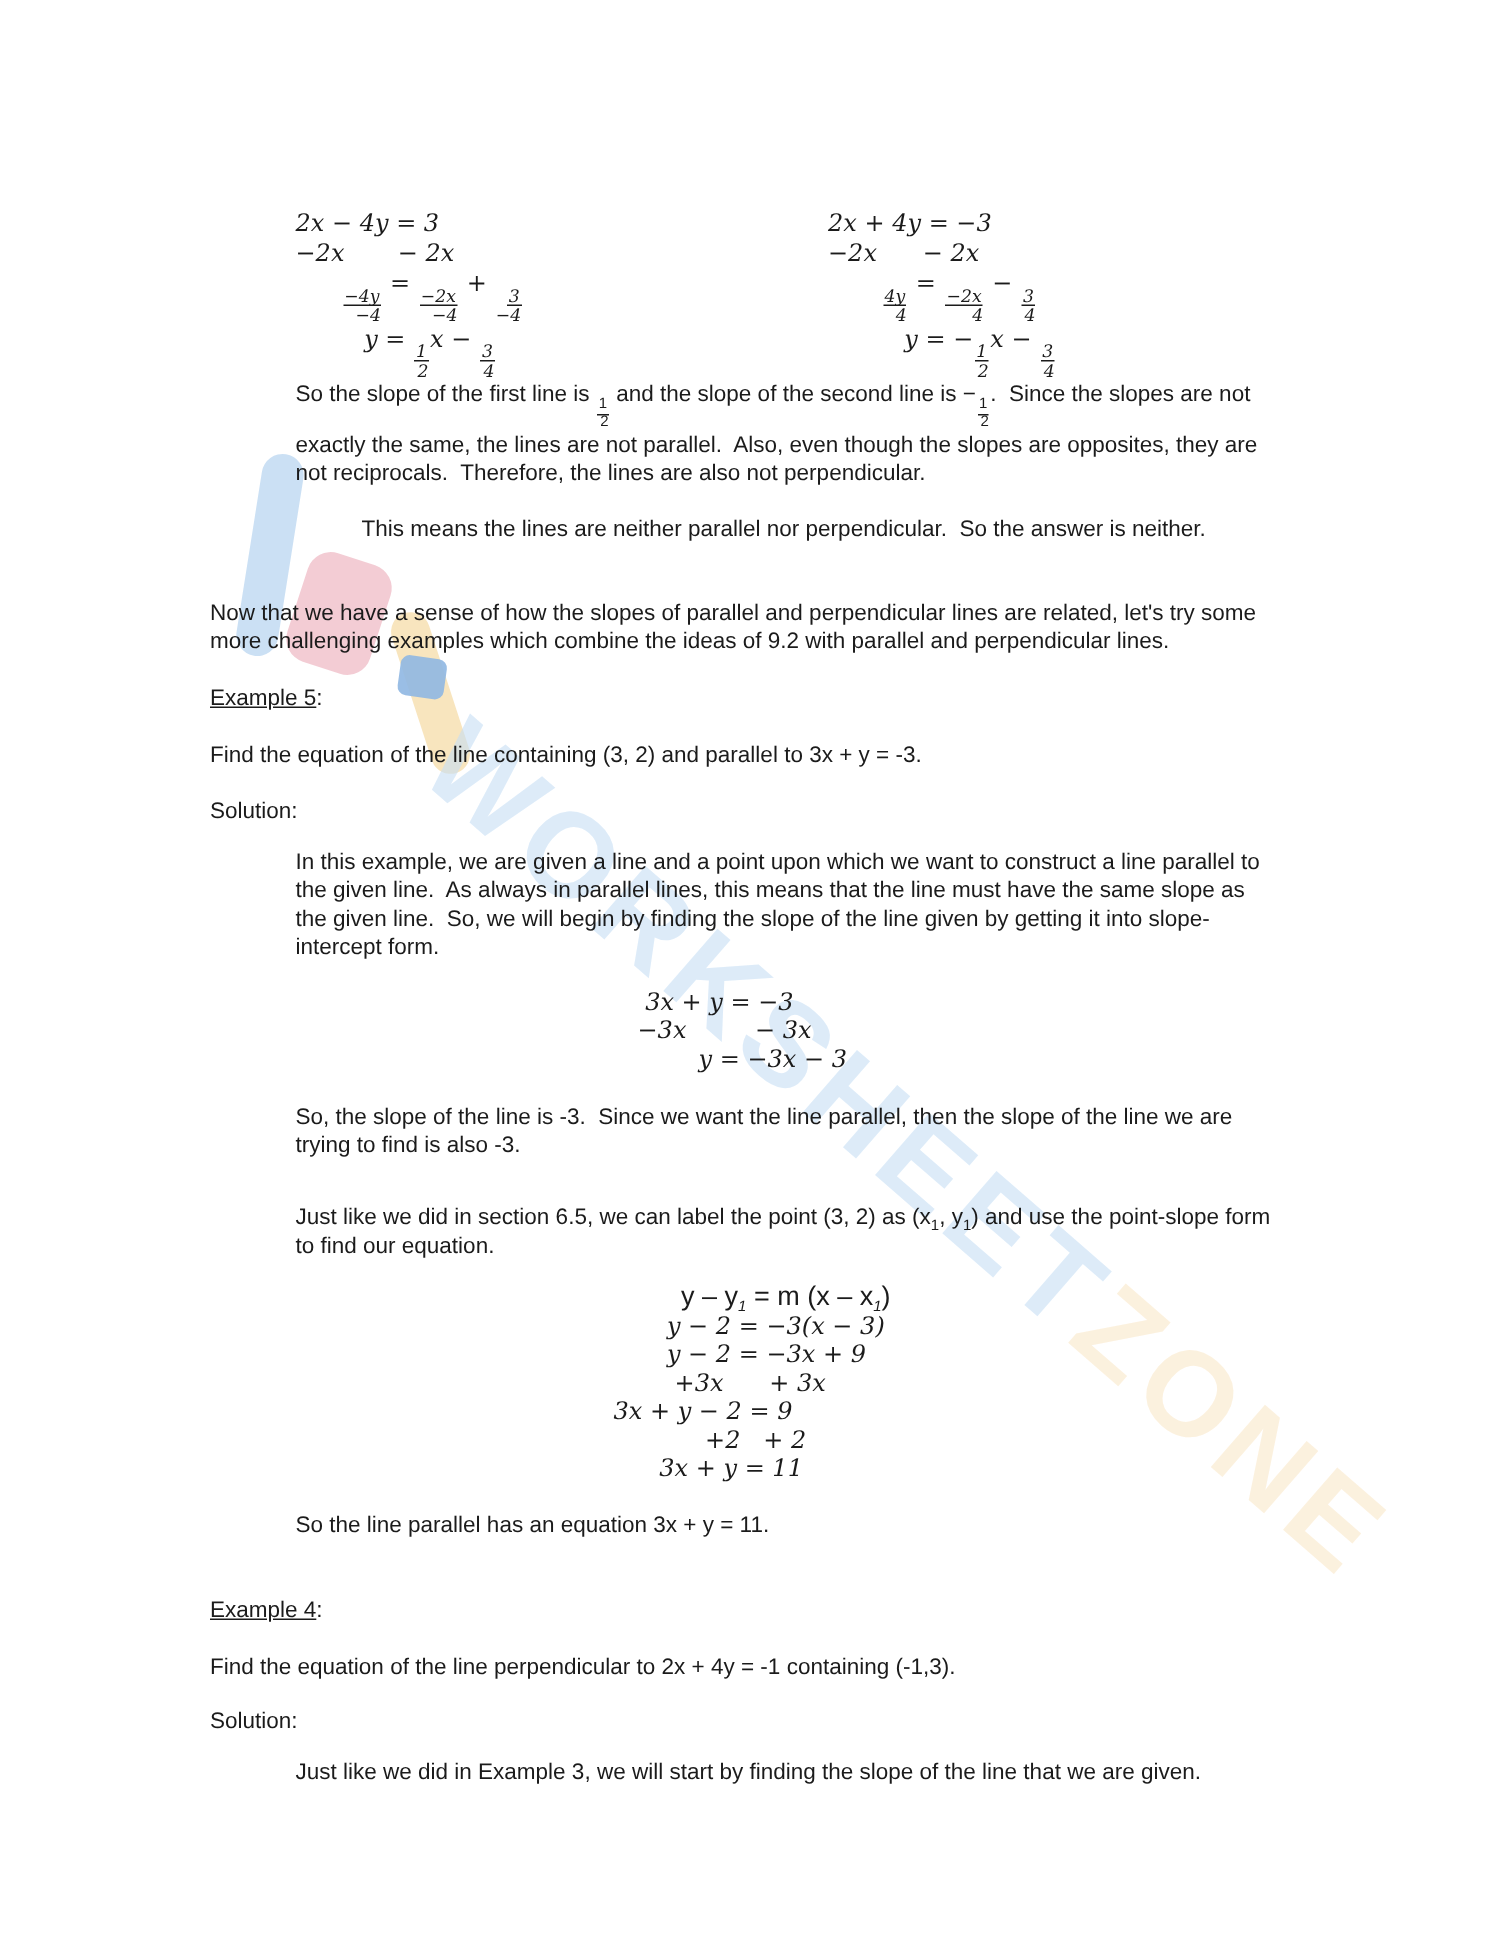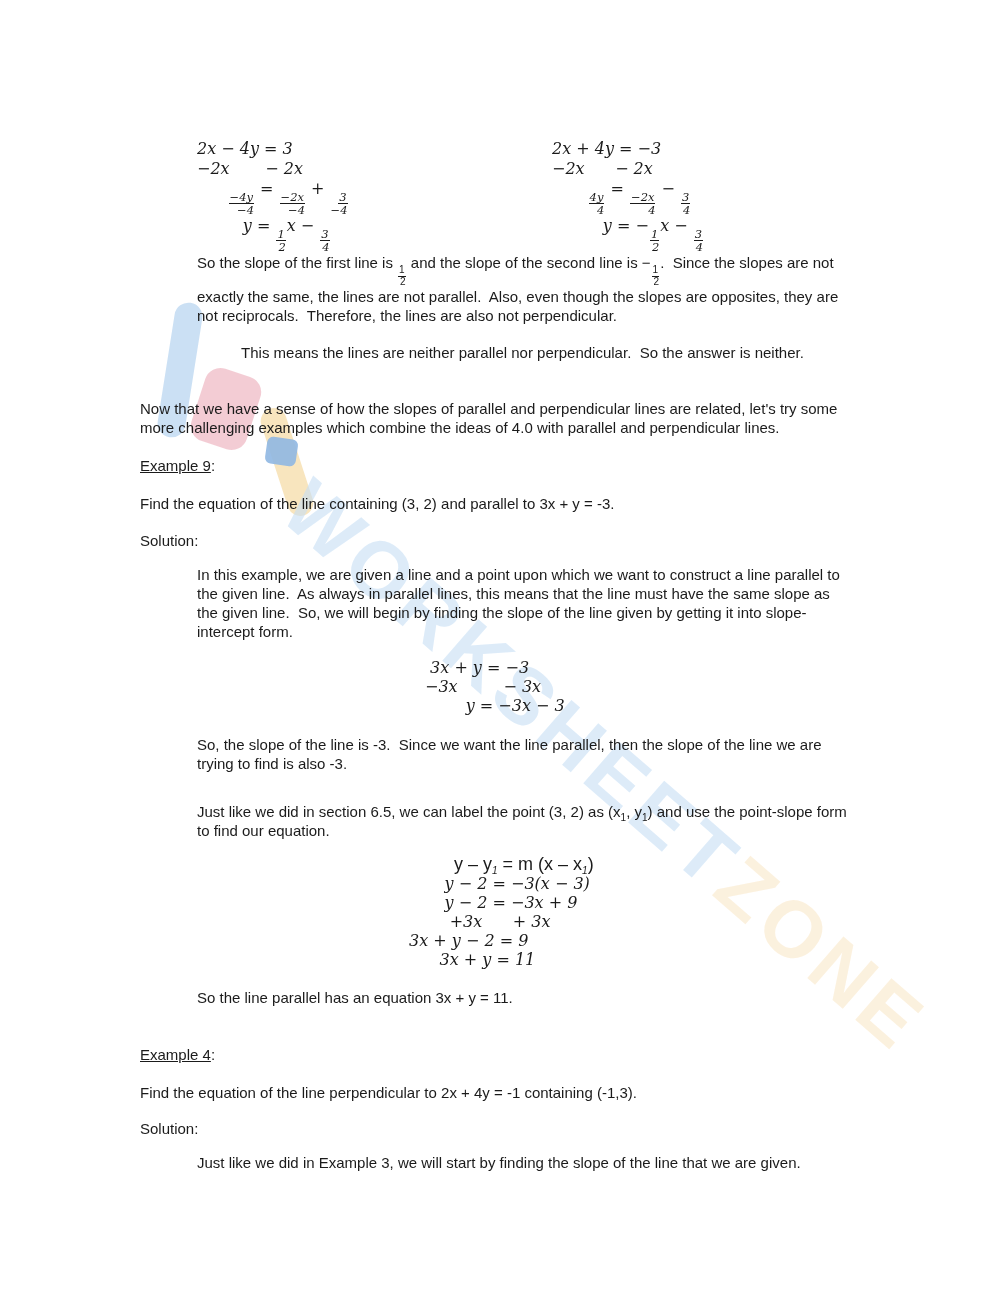--- a/index.html
+++ b/index.html
@@ -97,23 +97,23 @@
           <div class="eq-line"><span class="mtext">−2x      − 2x</span></div>
           <div class="eq-line"><span class="mtext">       </span><span class="frac"><span class="num">4y</span><span class="den">4</span></span><span class="mtext"> = </span><span class="frac"><span class="num">−2x</span><span class="den">4</span></span><span class="mtext"> − </span><span class="frac"><span class="num">3</span><span class="den">4</span></span></div>
           <div class="eq-line"><span class="mtext">          y = −</span><span class="frac"><span class="num">1</span><span class="den">2</span></span><span class="mtext">x − </span><span class="frac"><span class="num">3</span><span class="den">4</span></span></div>
         </div>
     </div>
 
     <p class="para indent" id="blk-p-slopes"><span class="stext">So the slope of the first line is </span><span class="frac sans-frac"><span class="num">1</span><span class="den">2</span></span><span class="stext"> and the slope of the second line is −</span><span class="frac sans-frac"><span class="num">1</span><span class="den">2</span></span><span class="stext">.  Since the slopes are not exactly the same, the lines are not parallel.  Also, even though the slopes are opposites, they are not reciprocals.  Therefore, the lines are also not perpendicular.</span></p>
 
     <p class="para indent" id="blk-p-neither"><span class="stext">This means the lines are neither parallel nor perpendicular.  So the answer is neither.</span></p>
 
-    <p class="para" id="blk-p-now"><span class="stext">Now that we have a sense of how the slopes of parallel and perpendicular lines are related, let's try some more challenging examples which combine the ideas of 4.0 with parallel and perpendicular lines.</span></p>
+    <p class="para" id="blk-p-now"><span class="stext">Now that we have a sense of how the slopes of parallel and perpendicular lines are related, let's try some more challenging examples which combine the ideas of 9.2 with parallel and perpendicular lines.</span></p>
 
-    <p class="para" id="blk-ex3"><span class="utext">Example 9</span><span class="stext">:</span></p>
+    <p class="para" id="blk-ex3"><span class="utext">Example 5</span><span class="stext">:</span></p>
 
     <p class="para" id="blk-find3"><span class="stext">Find the equation of the line containing (3, 2) and parallel to 3x + y = -3.</span></p>
 
     <p class="para" id="blk-sol3"><span class="stext">Solution:</span></p>
 
     <p class="para indent" id="blk-sol3-body"><span class="stext">In this example, we are given a line and a point upon which we want to construct a line parallel to the given line.  As always in parallel lines, this means that the line must have the same slope as the given line.  So, we will begin by finding the slope of the line given by getting it into slope-intercept form.</span></p>
 
     <div id="blk-eq-si">
         <div class="eq-line"><span class="mtext"> 3x + y = −3</span></div>
         <div class="eq-line"><span class="mtext">−3x         − 3x</span></div>
@@ -123,20 +123,21 @@
     <p class="para indent" id="blk-p-slope3"><span class="stext">So, the slope of the line is -3.  Since we want the line parallel, then the slope of the line we are trying to find is also -3.</span></p>
 
     <p class="para indent" id="blk-p-65"><span class="stext">Just like we did in section 6.5, we can label the point (3, 2) as (x</span><sub class="ssub">1</sub><span class="stext">, y</span><sub class="ssub">1</sub><span class="stext">) and use the point-slope form to find our equation.</span></p>
 
     <div id="blk-eq-ps">
         <div class="eq-line"><span class="stext">         y – y</span><sub class="ssub">1</sub><span class="stext"> = m (x – x</span><sub class="ssub">1</sub><span class="stext">)</span></div>
         <div class="eq-line"><span class="mtext">       y − 2 = −3(x − 3)</span></div>
         <div class="eq-line"><span class="mtext">       y − 2 = −3x + 9</span></div>
         <div class="eq-line"><span class="mtext">        +3x      + 3x</span></div>
         <div class="eq-line"><span class="mtext">3x + y − 2 = 9</span></div>
+        <div class="eq-line"><span class="mtext">            +2   + 2</span></div>
         <div class="eq-line"><span class="mtext">      3x + y = 11</span></div>
       </div>
 
     <p class="para indent" id="blk-p-par"><span class="stext">So the line parallel has an equation 3x + y = 11.</span></p>
 
     <p class="para" id="blk-ex4"><span class="utext">Example 4</span><span class="stext">:</span></p>
 
     <p class="para" id="blk-find4"><span class="stext">Find the equation of the line perpendicular to 2x + 4y = -1 containing (-1,3).</span></p>
 
     <p class="para" id="blk-sol4"><span class="stext">Solution:</span></p>

